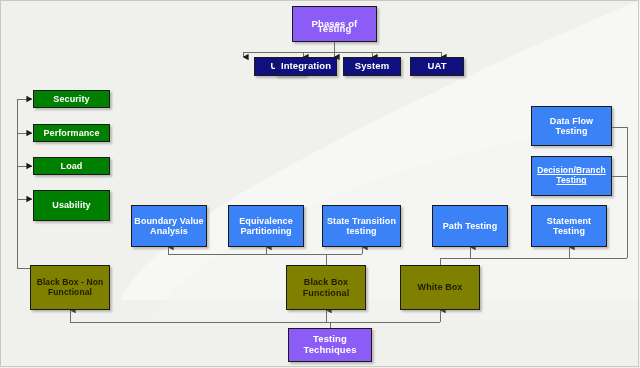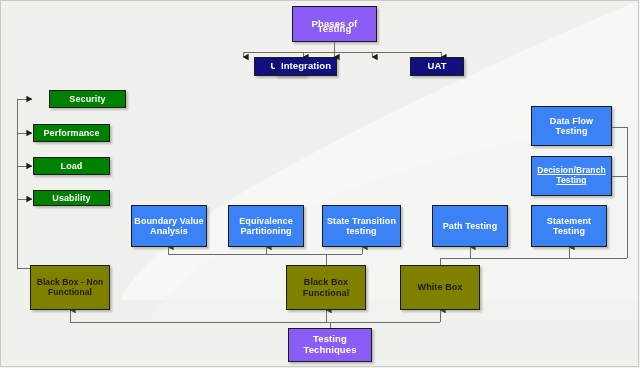--- a/index.html
+++ b/index.html
@@ -109,34 +109,37 @@
   <div class="node n-red" style="left:292px;top:6px;width:85px;height:36px;border:none;box-shadow:none;background:transparent;align-items:flex-end;padding-bottom:7px;">
     <span>Testing</span>
   </div>
 
   <div class="node n-blue" style="left:218px;top:57px;width:52px;height:19px;margin-left:36px;">
     <span>Unit</span>
   </div>
   <div class="node n-blue" style="left:275px;top:57px;width:62px;height:19px;">
     <span>Integration</span>
   </div>
+  <div class="node n-blue" style="left:343px;top:57px;width:58px;height:19px;">
+    <span>System</span>
+  </div>
   <div class="node n-blue" style="left:410px;top:57px;width:54px;height:19px;">
     <span>UAT</span>
   </div>
 
-  <div class="node n-green" style="left:49px;top:90px;width:77px;height:18px;">
+  <div class="node n-green" style="left:33px;top:90px;width:77px;height:18px;">
     <span>Security</span>
   </div>
   <div class="node n-green" style="left:33px;top:124px;width:77px;height:18px;">
     <span>Performance</span>
   </div>
   <div class="node n-green" style="left:33px;top:157px;width:77px;height:18px;">
     <span>Load</span>
   </div>
-  <div class="node n-green" style="left:33px;top:190px;width:77px;height:16px;">
+  <div class="node n-green" style="left:33px;top:190px;width:77px;height:31px;">
     <span>Usability</span>
   </div>
 
   <div class="node n-purple" style="left:131px;top:205px;width:76px;height:42px;flex-direction:column;">
     <span>Boundary Value</span>
     <span>Analysis</span>
   </div>
   <div class="node n-purple" style="left:228px;top:205px;width:76px;height:42px;flex-direction:column;">
     <span>Equivalence</span>
     <span>Partitioning</span>

